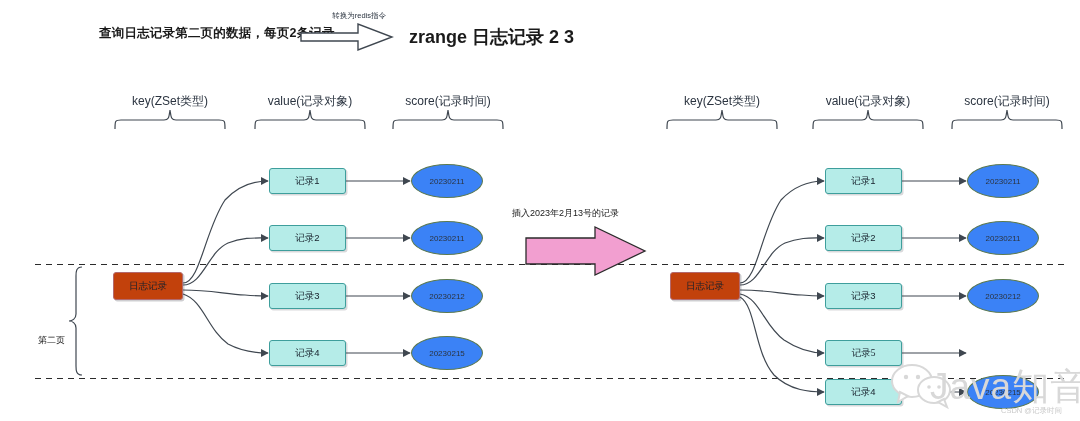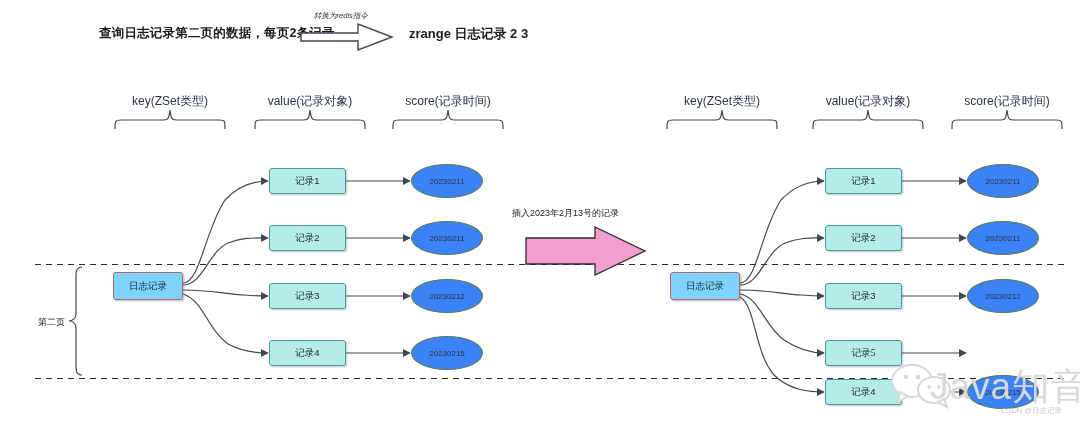--- a/index.html
+++ b/index.html
@@ -12,45 +12,45 @@
   }
   #stage{position:absolute;left:0;top:0;width:1080px;height:421px;}
   .abs{position:absolute;}
 
   
   .title-text{
     font-size:12.5px;color:#1a1a1a;font-weight:bold;
     white-space:nowrap;letter-spacing:.2px;
   }
   .cmd-text{
-    font-size:13px;color:#1a1a1a;font-weight:bold;white-space:nowrap;
+    font-size:18px;color:#1a1a1a;font-weight:bold;white-space:nowrap;
   }
   .arrow-label{
-    font-size:7.5px;color:#2b3440;white-space:nowrap;text-align:center;font-style:italic;
+    font-size:7.5px;color:#2b3440;white-space:nowrap;text-align:right;
   }
   .arrow-label-pink{
     font-size:9px;color:#1a1a1a;white-space:nowrap;text-align:left;
   }
   .group-header{
     font-size:12px;color:#2b3440;white-space:nowrap;text-align:center;
   }
   .page-label{
-    font-size:9px;color:#1a1a1a;white-space:nowrap;
+    font-size:9px;color:#1a1a1a;white-space:nowrap;margin-top:18px;
   }
 
   
   .node{
     box-sizing:border-box;
     display:flex;align-items:center;justify-content:center;
     font-size:9.5px;color:#16202b;
     border-radius:3px;
     white-space:nowrap;
   }
   .node-key{
-    background:#7dd3fc;border:1.1px solid #b3696d;
+    background:#c2410c;border:1.1px solid #b3696d;
     box-shadow:1.5px 1.5px 0 rgba(80,80,90,.28);
   }
   .node-value{
     background:#b5ece8;border:1.1px solid #3e9e9c;
     box-shadow:1.5px 1.5px 0 rgba(80,80,90,.22);
   }
   .node-score{
     background:#3b82f6;border:1.1px solid #5d7a4e;
     border-radius:50%;
     font-size:8px;color:#2b3440;
@@ -190,15 +190,15 @@
     <ellipse cx="22" cy="17" rx="20" ry="16" fill="#ffffff" stroke="#d8d8d8" stroke-width="2"></ellipse>
     <polygon points="10,28 8,38 18,32" fill="#ffffff" stroke="#d8d8d8" stroke-width="2"></polygon>
     <circle cx="16" cy="13" r="2.2" fill="#d8d8d8"></circle>
     <circle cx="28" cy="13" r="2.2" fill="#d8d8d8"></circle>
     <ellipse cx="44" cy="26" rx="16" ry="13" fill="#ffffff" stroke="#d8d8d8" stroke-width="2"></ellipse>
     <polygon points="54,35 57,43 48,38" fill="#ffffff" stroke="#d8d8d8" stroke-width="2"></polygon>
     <circle cx="39" cy="23" r="1.8" fill="#d8d8d8"></circle>
     <circle cx="49" cy="23" r="1.8" fill="#d8d8d8"></circle>
   </svg>
   <div class="wm-java" style="left:930px;top:362px;">Java知音</div>
-  <div class="wm-csdn" style="left:1001px;top:406px;">CSDN @日志记录</div>
+  <div class="wm-csdn" style="left:1001px;top:406px;">CSDN @记录时间</div>
 
 </div>
 
 </body></html>

